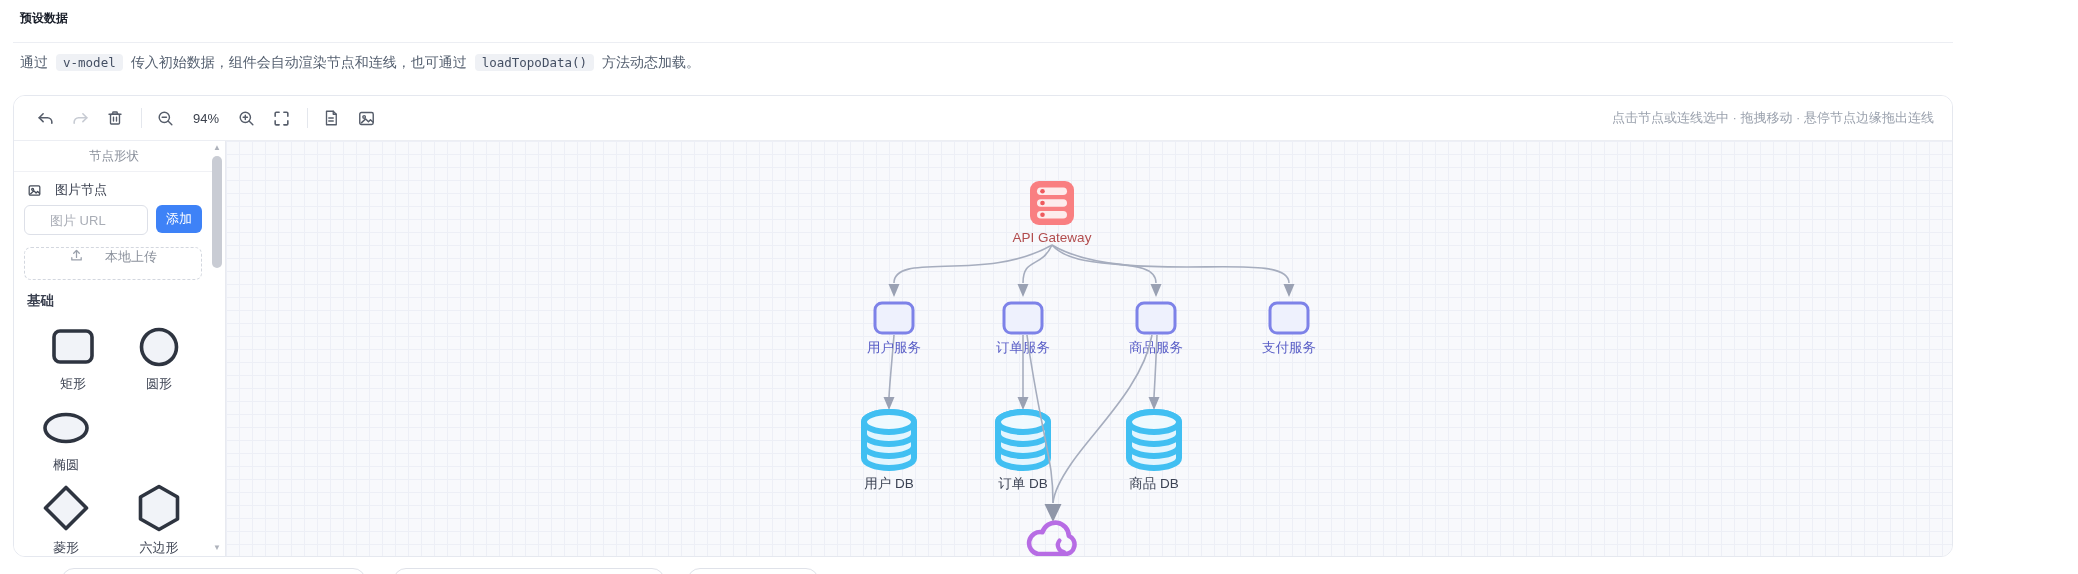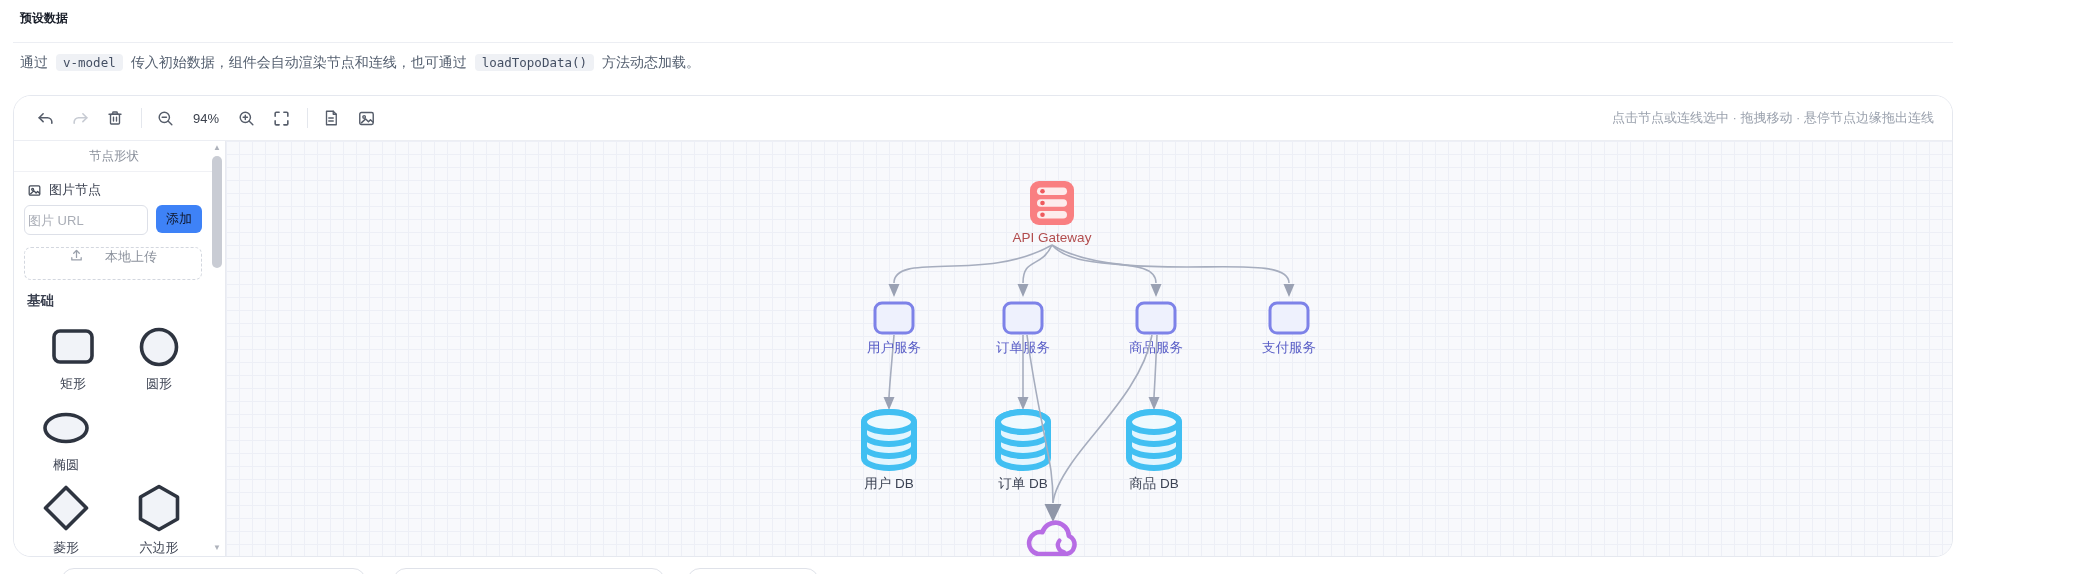--- a/index.html
+++ b/index.html
@@ -7,48 +7,48 @@
     font-family:"Liberation Sans","DejaVu Sans",sans-serif; }
 
   .page-heading { position:absolute; left:20px; top:10px; font-size:12px; font-weight:bold; color:#181d28; }
   .heading-rule { position:absolute; left:13px; top:42px; width:1940px; height:0; border-bottom:1px solid #eceef3; }
   .page-desc { position:absolute; left:20px; top:54px; font-size:14px; color:#556070; }
   .code-chip { display:inline-block; background:#eff1f5; color:#444f63; border-radius:4px;
     padding:1px 7px; font-size:12.5px; margin:0 8px;
     font-family:"DejaVu Sans Mono","Liberation Mono",monospace; }
 
   .card { position:absolute; left:13px; top:95px; width:1940px; height:462px;
-    background:#ffffff; border:1px solid #e5e8ef; border-radius:18px; overflow:hidden; }
+    background:#ffffff; border:1px solid #e5e8ef; border-radius:12px; overflow:hidden; }
 
   .toolbar { position:absolute; left:0; top:0; right:0; height:45px; background:#fff;
     border-bottom:1px solid #eceef3; display:flex; align-items:center; padding:0 18px; }
   .tb-btn { width:26px; height:26px; display:flex; align-items:center; justify-content:center;
     color:#565d6a; margin-right:9px; border-radius:4px; cursor:pointer; }
   .tb-btn.disabled { color:#c7cbd3; }
   .tb-sep { width:1px; height:20px; background:#e4e7ed; margin:0 10px 0 4px; }
   .tb-zoom { font-size:13px; color:#3b414d; width:38px; text-align:center; margin-right:8px; }
   .tb-hint { margin-left:auto; font-size:13px; color:#9aa1ad; }
 
   .canvas-wrap { position:absolute; left:212px; top:45px; width:1726px; height:415px;
     background-color:#f8f9fc;
     background-image:linear-gradient(#edeff6 1px, transparent 1px),
                      linear-gradient(90deg, #edeff6 1px, transparent 1px);
     background-size:13px 13px; }
 
   .sidebar { position:absolute; left:0; top:45px; width:212px; height:415px; background:#ffffff;
     border-right:1px solid #e8eaf0; }
   .sb-title { height:31px; line-height:31px; text-align:center; font-size:12.5px; color:#8b919c;
     border-bottom:1px solid #f0f1f5; width:200px; }
-  .sb-imgnode { position:absolute; left:13px; top:40px; display:flex; align-items:center; gap:7px;
+  .sb-imgnode { position:absolute; left:13px; top:40px; display:flex; align-items:center; gap:13px;
     font-size:13px; color:#3b4150; }
   .sb-url { position:absolute; left:10px; top:64px; width:124px; height:30px; border:1px solid #dde0e8;
-    border-radius:6px; font-size:13px; padding:0 3px; color:#333; outline:none; }
+    border-radius:6px; font-size:13px; padding:0 25px; color:#333; outline:none; }
   .sb-url::placeholder { color:#a9adb6; }
   .sb-add { position:absolute; left:142px; top:64px; width:46px; height:28px; background:#3e82f7;
-    color:#0f172a; border:none; border-radius:6px; font-size:13px; cursor:pointer; }
+    color:#ffffff; border:none; border-radius:6px; font-size:13px; cursor:pointer; }
   .sb-upload { position:absolute; left:10px; top:106px; width:178px; height:33px; background:#fff;
     border:1px dashed #d3d7df; border-radius:7px; color:#8b919c; font-size:13px;
     display:flex; align-items:flex-start; justify-content:center; gap:21px; cursor:pointer; }
   .sb-basic { position:absolute; left:13px; top:151px; font-size:13.5px; color:#3b4150; font-weight:bold; }
   .shape-cell { position:absolute; width:88px; text-align:center; cursor:pointer; }
   .shape-cell svg { display:block; margin:0 auto; }
   .shape-label { font-size:13px; color:#3f4554; margin-top:7px; }
 
   .sb-scroll { position:absolute; right:3px; top:3px; width:10px; height:408px; }
   .sb-scroll .up, .sb-scroll .down { position:absolute; left:1px; width:8px; height:8px; color:#aeb2bb; font-size:8px; line-height:8px; text-align:center; }

